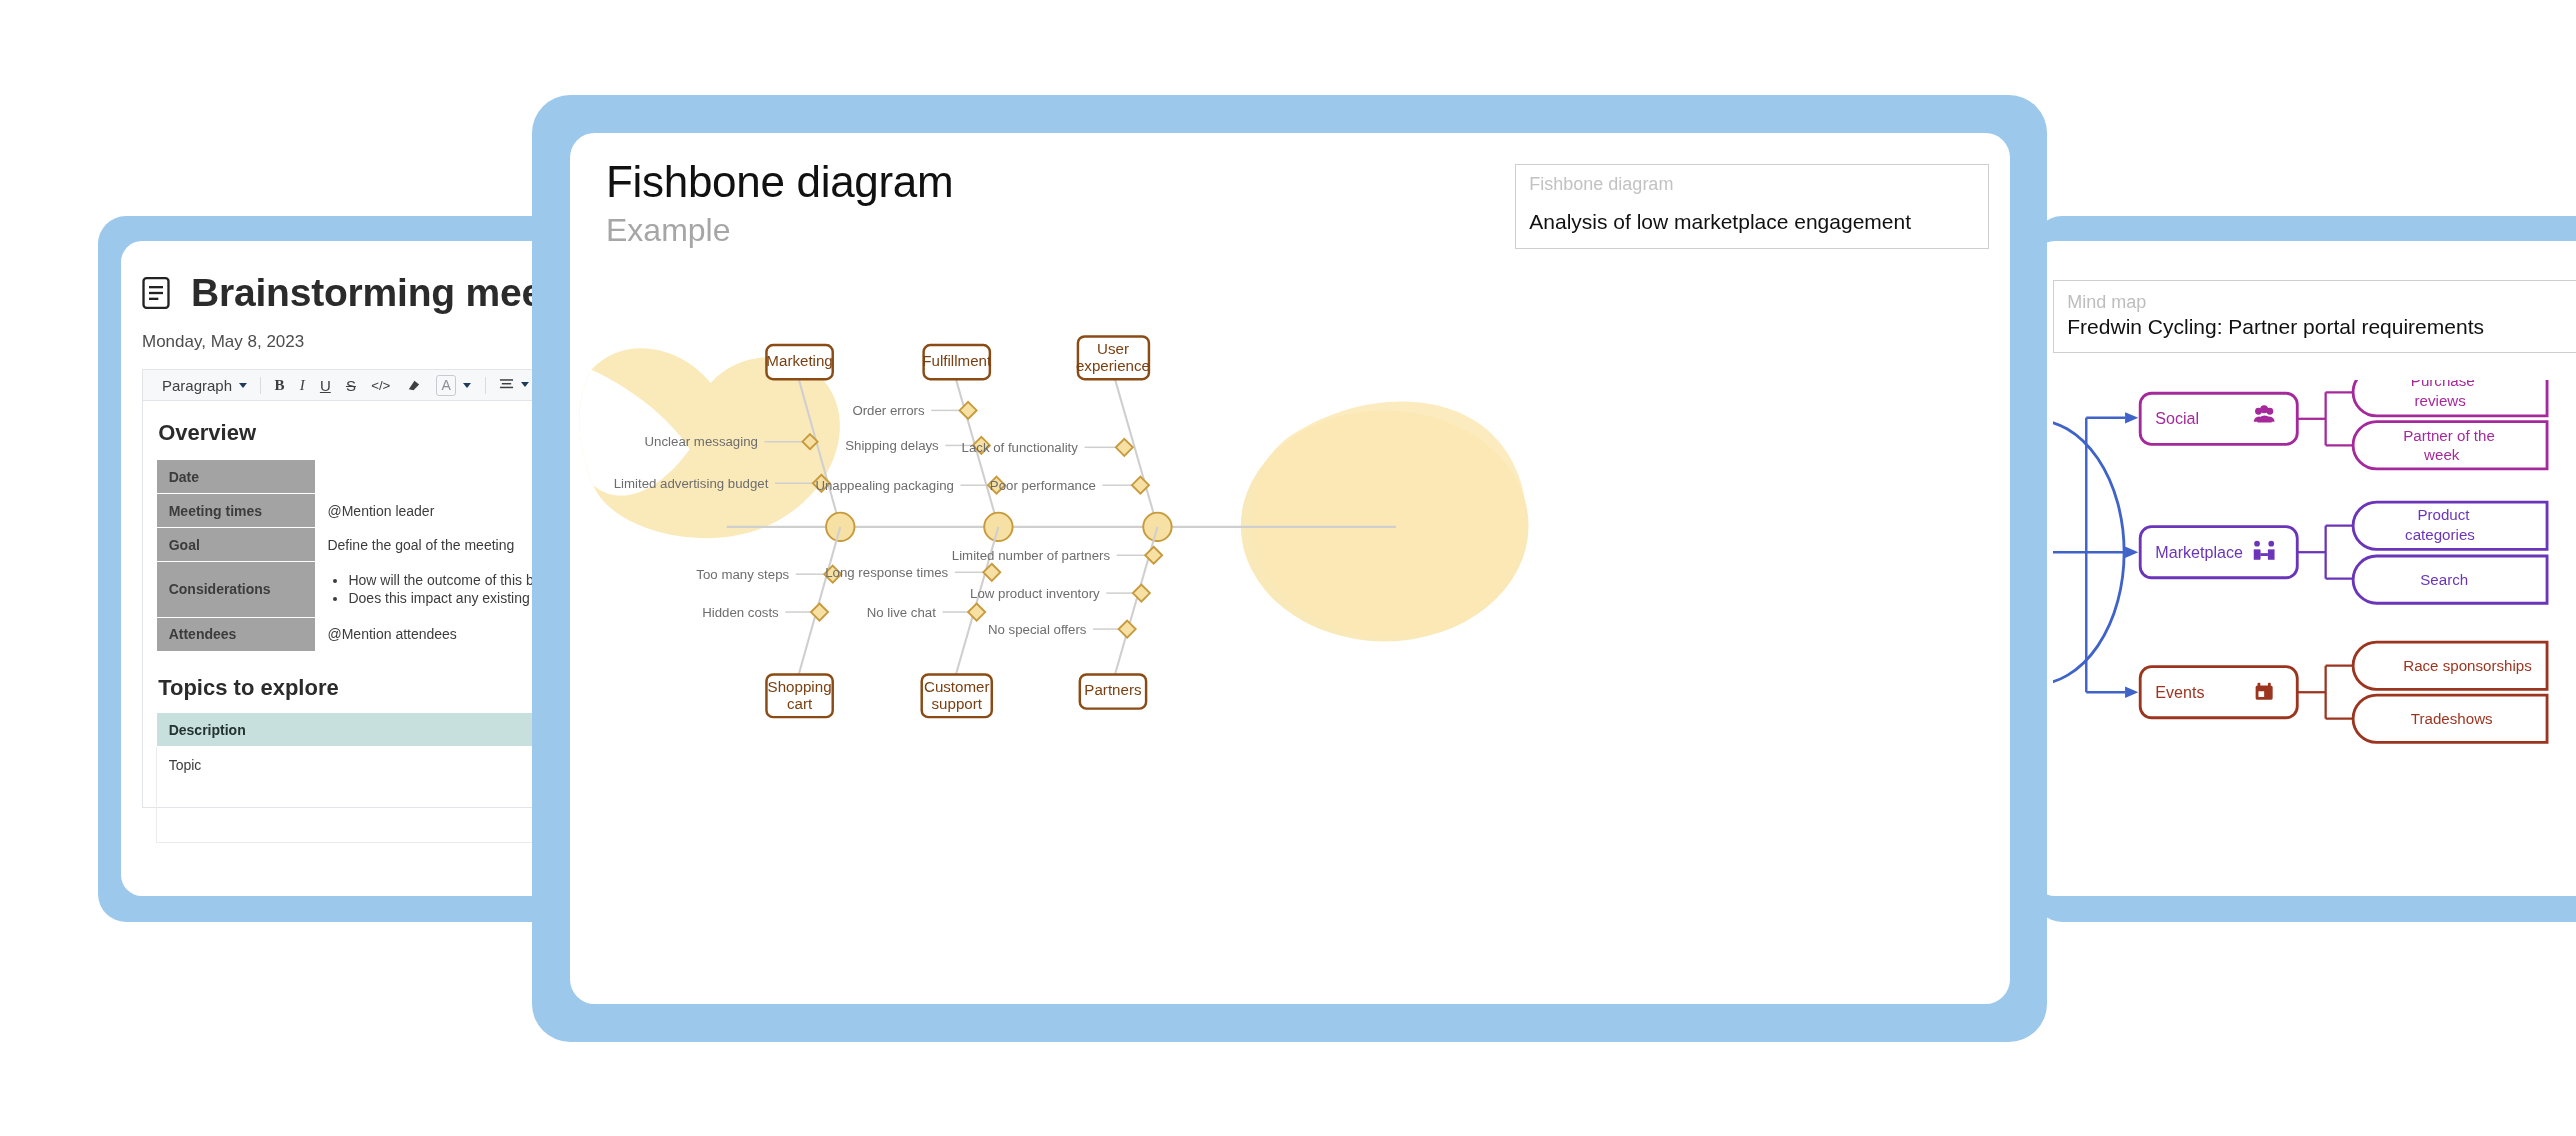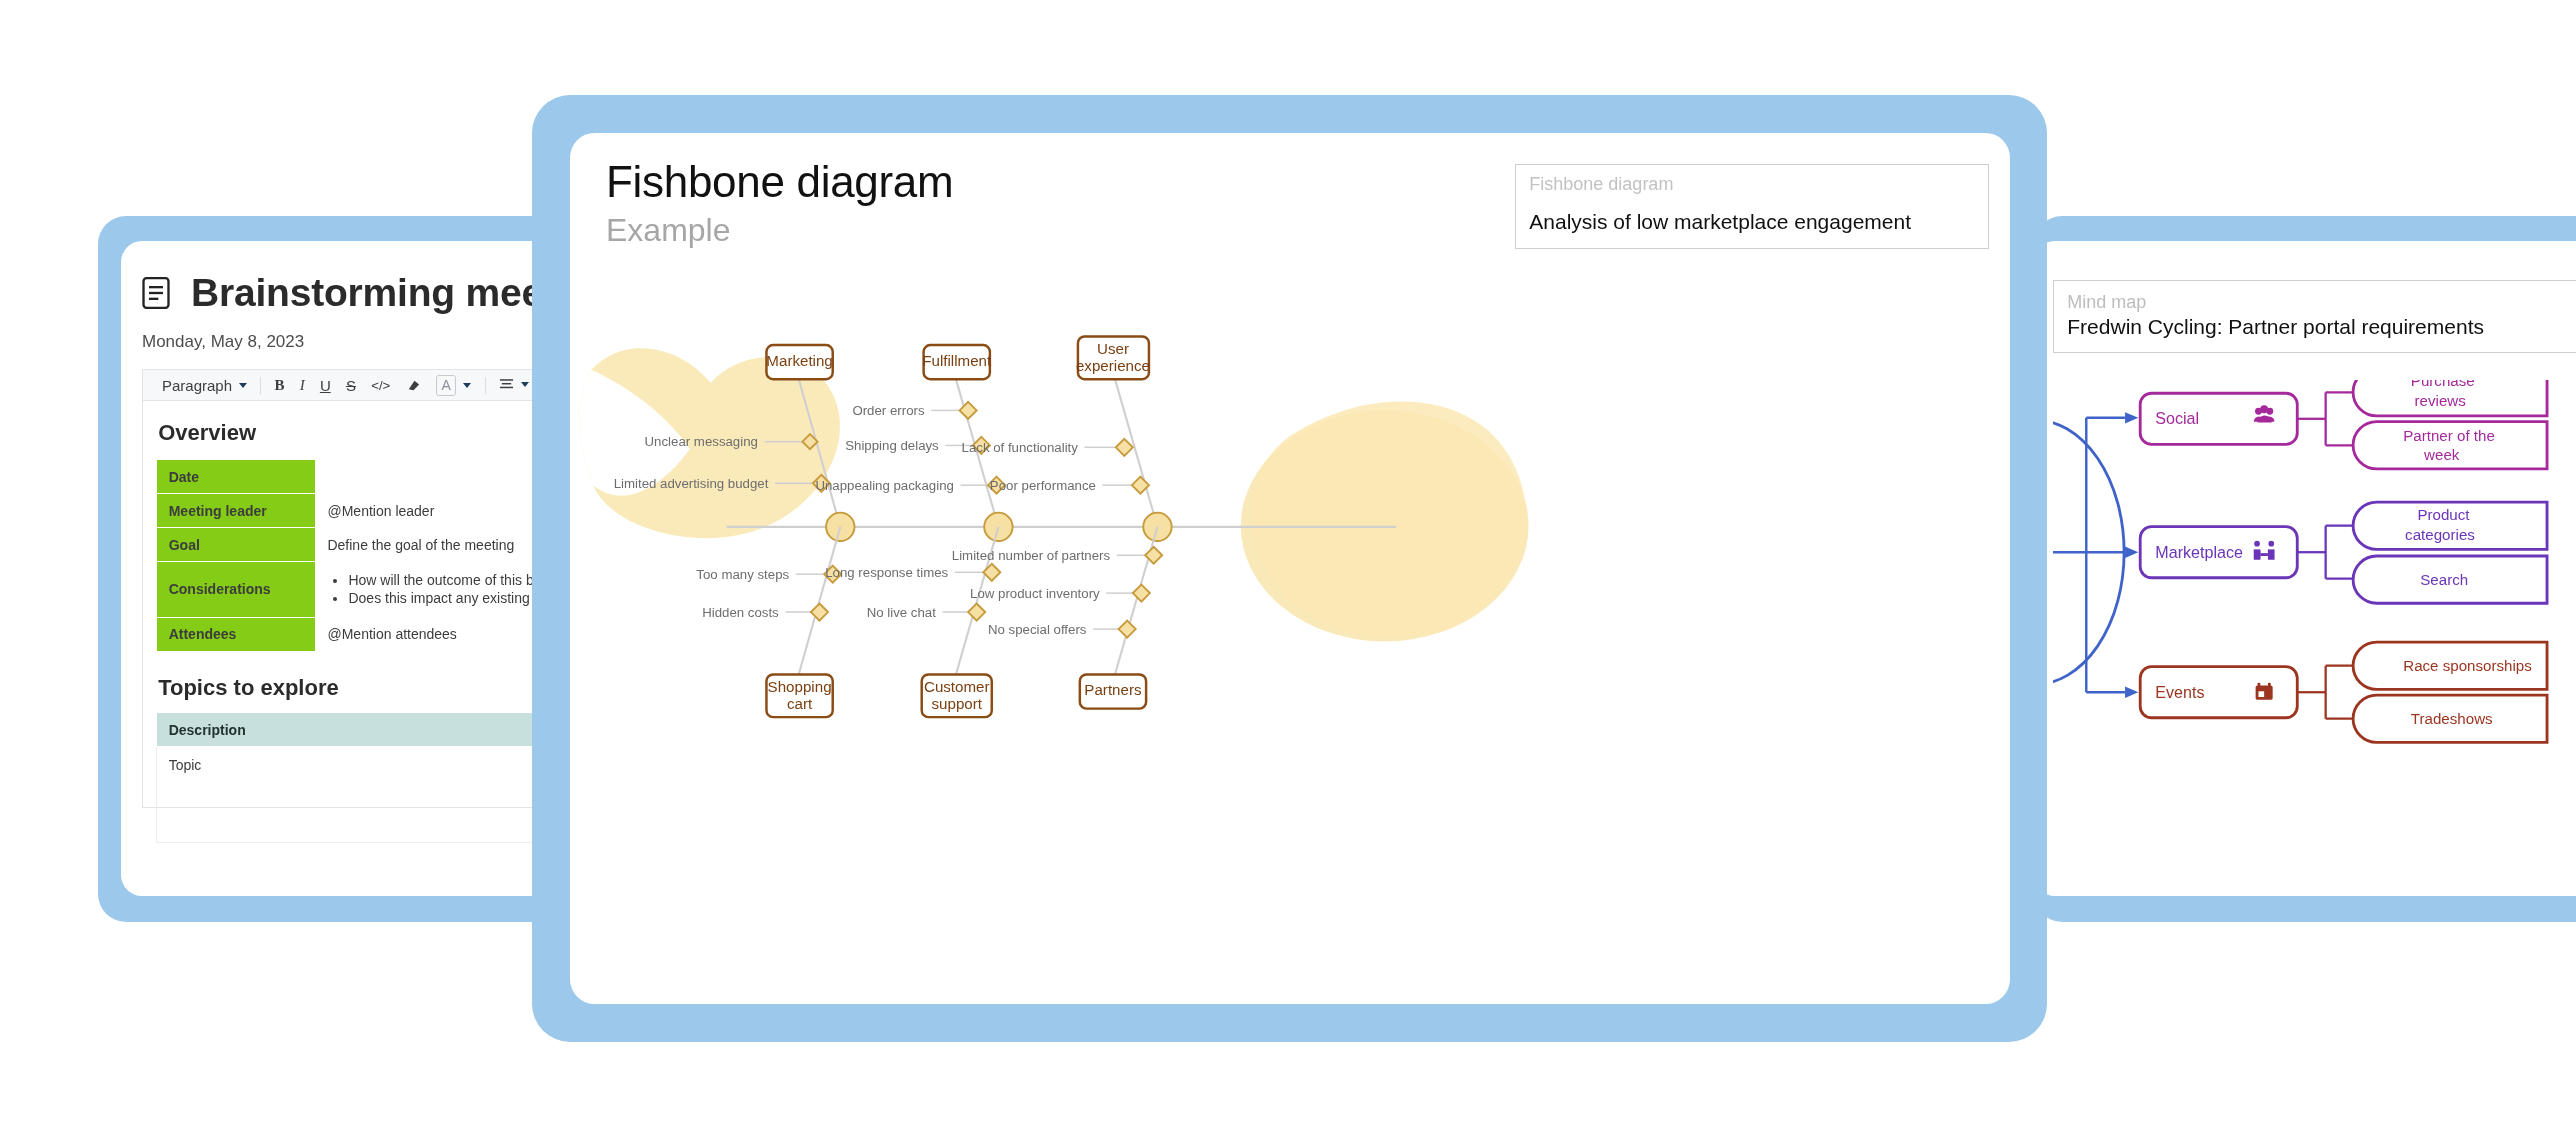--- a/index.html
+++ b/index.html
@@ -25,21 +25,21 @@
   .doc-toolbar{margin-top:17px;height:32px;background:#f7f8f9;border:0.9px solid #e2e5e8;
                border-right:none;display:flex;align-items:center;gap:0;padding:0 11.4px;box-sizing:border-box;}
   .tb-item{font-size:15px;color:#3c4043;padding:0 7.6px;display:flex;align-items:center;gap:7px;}
   .tb-sep{width:0.9px;height:17px;background:#dadce0;margin:0 5.7px;}
   .caret{width:0;height:0;border-left:4.7px solid transparent;border-right:4.7px solid transparent;border-top:5.7px solid #1f3b5c;}
   .tb-abox{border:0.9px solid #c6cbd1;border-radius:2.8px;padding:0 4.7px;font-size:14px;color:#8a9099;line-height:19px;}
   .doc-body{border:0.9px solid #e2e5e8;border-top:none;border-right:none;background:#fff;padding:15px 0 0 13.3px;box-sizing:border-box;height:407px;}
   .sec-h{font-size:22px;font-weight:bold;color:#2b2b2b;margin:3.8px 0 13.3px 1.9px;}
   table.doc-tbl{border-collapse:collapse;width:928px;table-layout:fixed;}
   table.doc-tbl td{border:0.9px solid #ffffff;font-size:14px;padding:8.5px 11.4px;vertical-align:middle;color:#3c3c3c;}
-  td.k{background:#84cc16;font-weight:bold;color:#1f2933;width:135px;}
+  td.k{background:#a3a3a3;font-weight:bold;color:#1f2933;width:135px;}
   td.v{background:#ffffff;}
   td.v ul{margin:0;padding-left:21px;}
   td.v li{margin:1.9px 0;}
   .sec-h2{font-size:22px;font-weight:bold;color:#2b2b2b;margin:23px 0 11.4px 1.9px;}
   table.topics{border-collapse:collapse;width:928px;table-layout:fixed;}
   table.topics th{background:#c7dfdd;text-align:left;font-size:14px;padding:8.5px 11.4px;color:#23332f;border:0.9px solid #fff;}
   table.topics td{font-size:14px;padding:9.5px 11.4px;color:#3c3c3c;border:0.9px solid #ececec;border-left:0.9px solid #ececec;height:76px;vertical-align:top;}
 
   
   #mm-frame{left:2034px;top:216px;width:587px;height:706px;border-radius:28px;}
@@ -116,21 +116,21 @@
 
     <div class="doc-body">
       <div class="sec-h">Overview</div>
       <table class="doc-tbl">
         <tbody>
             <tr>
           <td class="k">Date</td>
           <td class="v"></td>
         </tr>
         <tr>
-          <td class="k">Meeting leader</td>
+          <td class="k">Meeting times</td>
           <td class="v">@Mention leader</td>
         </tr>
         <tr>
           <td class="k">Goal</td>
           <td class="v">Define the goal of the meeting</td>
         </tr>
         <tr>
           <td class="k">Considerations</td>
           <td class="v">
             <ul>

